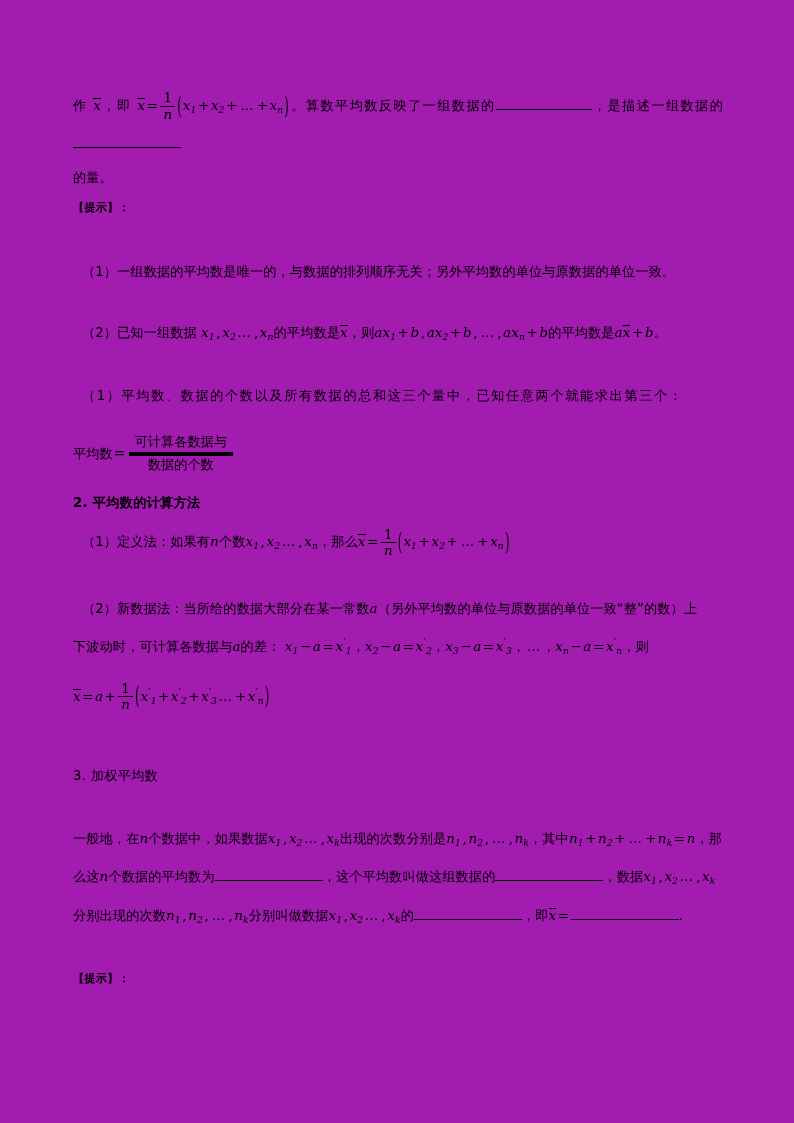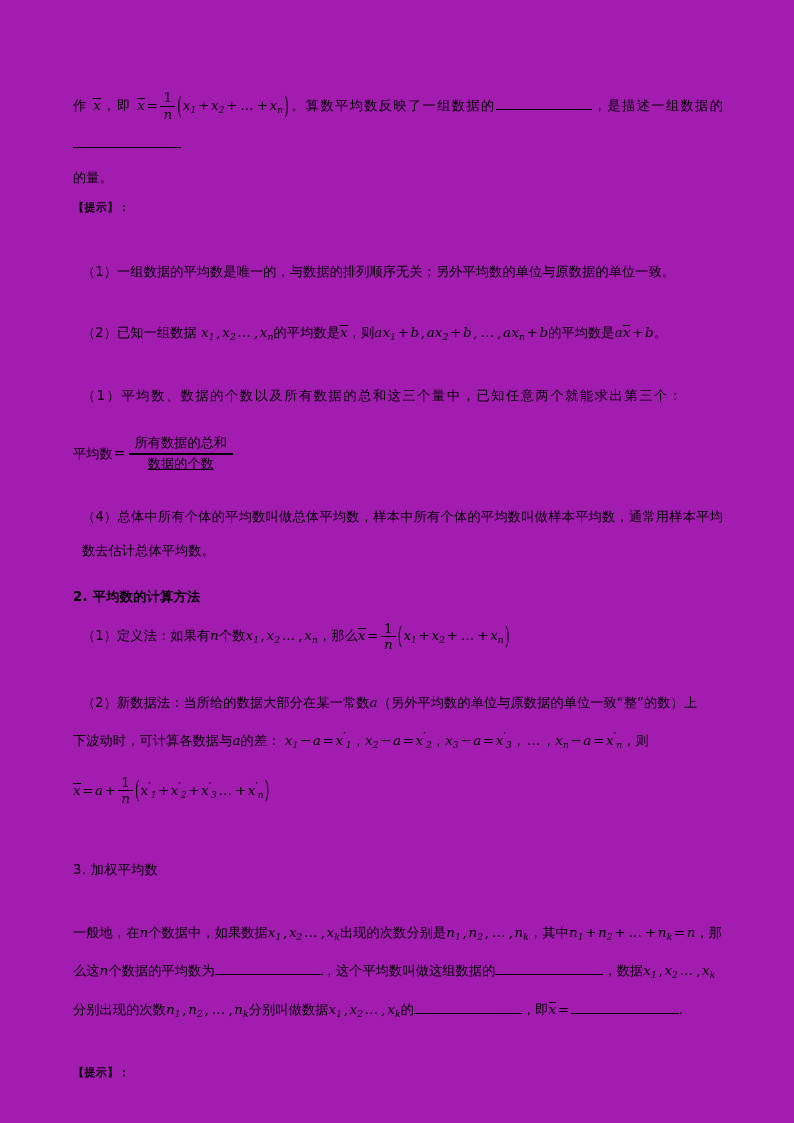--- a/index.html
+++ b/index.html
@@ -119,23 +119,22 @@
     display: inline-block;
     vertical-align: middle;
     text-align: center;
     line-height: 1.25;
     font-style: normal;
     margin: 0 2px;
   }
   .fracblock .num { display: block; padding: 0 6px 1px 6px; }
   .fracblock .den {
     display: block;
-    border-top: 2px solid #000000;
+    border-top: 4px solid #000000;
     padding: 1px 6px 0 6px;
-    text-decoration: underline;
   }
 
   .formula-line {
     margin: 0;
     line-height: 40px;
   }
   .formula-cn {
     font-family: "DejaVu Sans", "Liberation Sans", sans-serif;
     font-size: 13.2px;
     font-style: normal;
@@ -162,23 +161,22 @@
     <p class="para">的量。</p>
 
     <p class="tip gap-sm">【提示】：</p>
 
     <p class="para indent gap-lg">（1）一组数据的平均数是唯一的，与数据的排列顺序无关；另外平均数的单位与原数据的单位一致。</p>
 
     <p class="para indent gap-md"><span>（2）已知一组数据</span> <span class="math"><span class="mvar">x</span><span class="sub">1</span><span class="op">,</span><span class="mvar">x</span><span class="sub">2</span><span class="op">…</span><span class="op">,</span><span class="mvar">x</span><span class="sub">n</span></span><span>的平均数是</span><span class="math ovl mvar">x</span><span>，则</span><span class="math"><span class="mvar">a</span><span class="mvar">x</span><span class="sub">1</span><span class="op">+</span><span class="mvar">b</span><span class="op">,</span><span class="mvar">a</span><span class="mvar">x</span><span class="sub">2</span><span class="op">+</span><span class="mvar">b</span><span class="op">,</span><span class="op">…</span><span class="op">,</span><span class="mvar">a</span><span class="mvar">x</span><span class="sub">n</span><span class="op">+</span><span class="mvar">b</span></span><span>的平均数是</span><span class="math"><span class="mvar">a</span><span class="ovl mvar">x</span><span class="op">+</span><span class="mvar">b</span></span><span>。</span></p>
 
     <p class="para indent gap-md" style="letter-spacing:1.6px;">（1）平均数、数据的个数以及所有数据的总和这三个量中，已知任意两个就能求出第三个：</p>
 
-    <p class="formula-line" style="margin-top:20px;"><span class="formula-cn">平均数</span><span class="formula-cn op">=</span><span class="fracblock formula-cn"><span class="num">所有数据的总和</span><span class="den">数据的个数</span></span></p>
+    <p class="formula-line" style="margin-top:20px;"><span class="formula-cn">平均数</span><span class="formula-cn op">=</span><span class="fracblock formula-cn"><span class="num">可计算各数据与</span><span class="den">数据的个数</span></span></p>
 
-    <p class="para indent" style="margin-top:26px;">（4）总体中所有个体的平均数叫做总体平均数，样本中所有个体的平均数叫做样本平均数，通常用样本平均数去估计总体平均数。</p>
 
     <p class="heading" style="margin-top:16px;">2. 平均数的计算方法</p>
 
     <p class="para indent" style="margin-top:8px;"><span>（1）定义法：如果有</span><span class="math mvar">n</span><span>个数</span><span class="math"><span class="mvar">x</span><span class="sub">1</span><span class="op">,</span><span class="mvar">x</span><span class="sub">2</span><span class="op">…</span><span class="op">,</span><span class="mvar">x</span><span class="sub">n</span></span><span>，那么</span><span class="math"><span class="ovl mvar">x</span><span class="op">=</span><span class="frac"><span class="num">1</span><span class="den mvar">n</span></span><span class="paren">(</span><span class="mvar">x</span><span class="sub">1</span><span class="op">+</span><span class="mvar">x</span><span class="sub">2</span><span class="op">+</span><span class="op">...</span><span class="op">+</span><span class="mvar">x</span><span class="sub">n</span><span class="paren">)</span></span></p>
 
     <p class="para indent" style="margin-top:28px;"><span>（2）新数据法：当所给的数据大部分在某一常数</span><span class="math mvar">a</span><span>（另外平均数的单位与原数据的单位一致“整”的数）</span><span>上</span></p>
 
     <p class="para" style="margin-top:0;"><span>下波动时，可计算各数据与</span><span class="math mvar">a</span><span>的差：</span> <span class="math"><span class="mvar">x</span><span class="sub">1</span><span class="op">−</span><span class="mvar">a</span><span class="op">=</span><span class="mvar">x</span><span class="prime">′</span><span class="sub">1</span></span><span>，</span><span class="math"><span class="mvar">x</span><span class="sub">2</span><span class="op">−</span><span class="mvar">a</span><span class="op">=</span><span class="mvar">x</span><span class="prime">′</span><span class="sub">2</span></span><span>，</span><span class="math"><span class="mvar">x</span><span class="sub">3</span><span class="op">−</span><span class="mvar">a</span><span class="op">=</span><span class="mvar">x</span><span class="prime">′</span><span class="sub">3</span></span><span>，</span><span class="math op">…</span><span>，</span><span class="math"><span class="mvar">x</span><span class="sub">n</span><span class="op">−</span><span class="mvar">a</span><span class="op">=</span><span class="mvar">x</span><span class="prime">′</span><span class="sub">n</span></span><span>，则</span></p>
 
     <p class="formula-line" style="margin-top:6px;"><span class="math"><span class="ovl mvar">x</span><span class="op">=</span><span class="mvar">a</span><span class="op">+</span><span class="frac"><span class="num">1</span><span class="den mvar">n</span></span><span class="paren">(</span><span class="mvar">x</span><span class="prime">′</span><span class="sub">1</span><span class="op">+</span><span class="mvar">x</span><span class="prime">′</span><span class="sub">2</span><span class="op">+</span><span class="mvar">x</span><span class="prime">′</span><span class="sub">3</span><span class="op">…</span><span class="op">+</span><span class="mvar">x</span><span class="prime">′</span><span class="sub">n</span><span class="paren">)</span></span></p>

